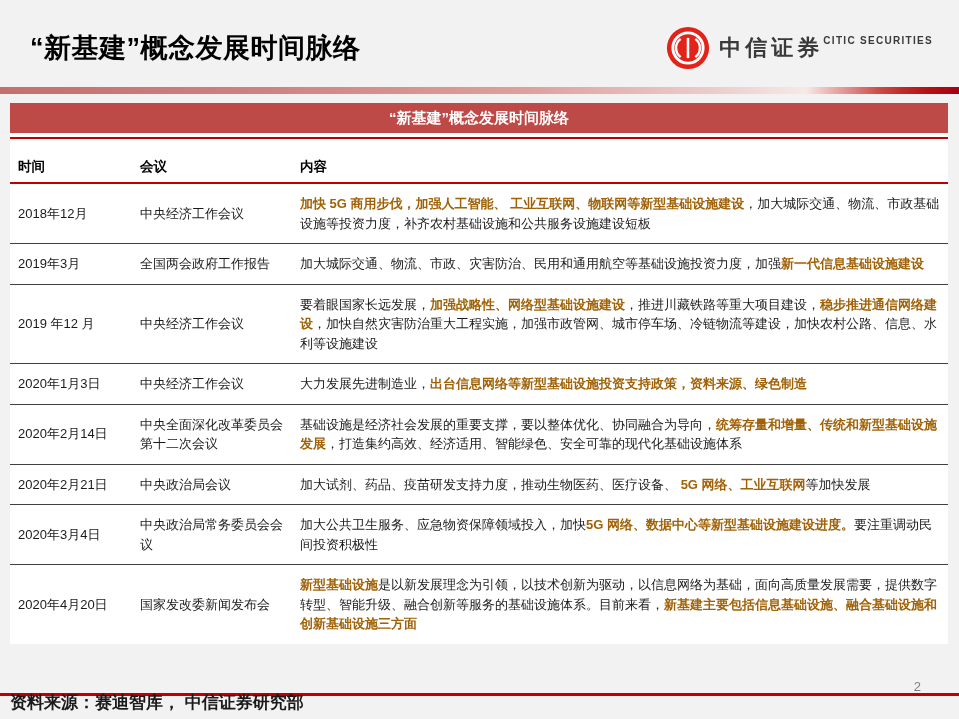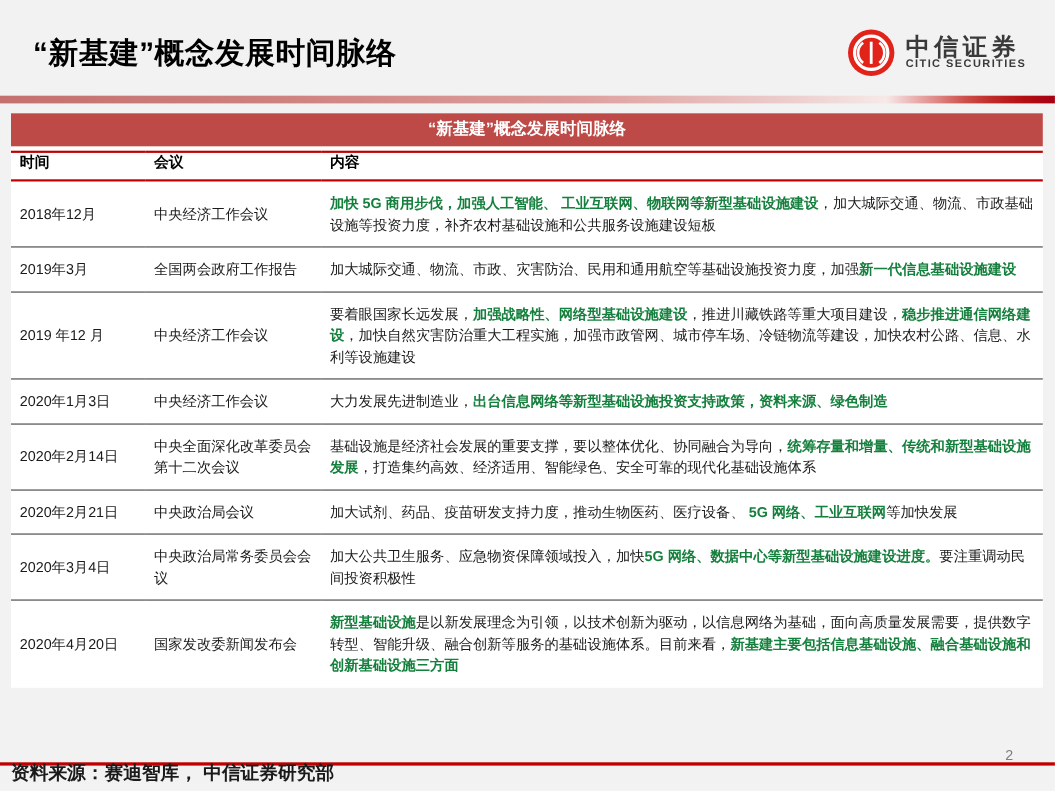--- a/index.html
+++ b/index.html
@@ -14,48 +14,48 @@
   
   .top-header {
     display:flex; justify-content:space-between; align-items:center;
     padding:14px 26px 6px 30px; height:87px;
   }
   .slide-title {
     font-size:27px; font-weight:bold; color:#000; letter-spacing:.5px;
   }
   .logo { display:flex; align-items:center; gap:9px; }
   .logo-mark { width:44px; height:44px; flex:0 0 auto; }
-  .logo-text { display:flex; flex-direction:column; line-height:1.05; }
+  .logo-text { display:flex; line-height:1.05; }
   .logo-cn { font-size:22px; font-weight:bold; color:#3a3a3a; letter-spacing:4px; }
   .logo-en { font-size:10px; font-weight:bold; color:#3a3a3a; letter-spacing:1.3px; }
   .gradient-bar {
     height:7px; width:100%;
     background:linear-gradient(to right,
       #c4706e 0%, #cd807e 25%, #dda09e 55%, #eccecd 75%, #f6e9e8 84%,
       #eab5b3 86.5%, #dd8381 89%, #cd4f4c 91.5%, #c02b28 94%, #b30f12 97%, #a50014 100%);
   }
   
   .table-wrap { margin:9px 11px 0 10px; background:#fff; }
   .table-caption {
     background:#bd4a47; color:#fff; text-align:center;
     font-size:15px; font-weight:bold; height:30px; line-height:30px;
     margin-bottom:4px;
   }
   table { width:100%; border-collapse:collapse; background:#fff; }
   thead tr { border-top:2px solid #c00000; border-bottom:2px solid #c00000; }
   thead th {
     text-align:left; font-size:13.5px; font-weight:bold; color:#000;
-    padding:0 4px 6px 8px; background:#fff;
+    padding:19px 4px 6px 8px; background:#fff;
   }
   tbody tr { border-bottom:1px solid #404040; }
   tbody tr:last-child { border-bottom:none; }
   td { vertical-align:middle; font-size:13px; line-height:1.5; padding:10px 4px 10px 8px; color:#1a1a1a; }
   td.c-time { width:122px; white-space:nowrap;margin-top:20px; }
   td.c-meeting { width:160px;margin-left:20px; }
-  td.c-content b { font-weight:bold; color:#15803d; }
+  td.c-content b { font-weight:bold; color:#a16207; }
   
   .bottom-line {
     position:absolute; left:0; right:0; bottom:23px;
     border-top:3px solid #c00000;
   }
   .page-number {
     position:absolute; right:38px; bottom:25px;
     font-size:13px; color:#7f7f7f;
   }
   .source-note {

